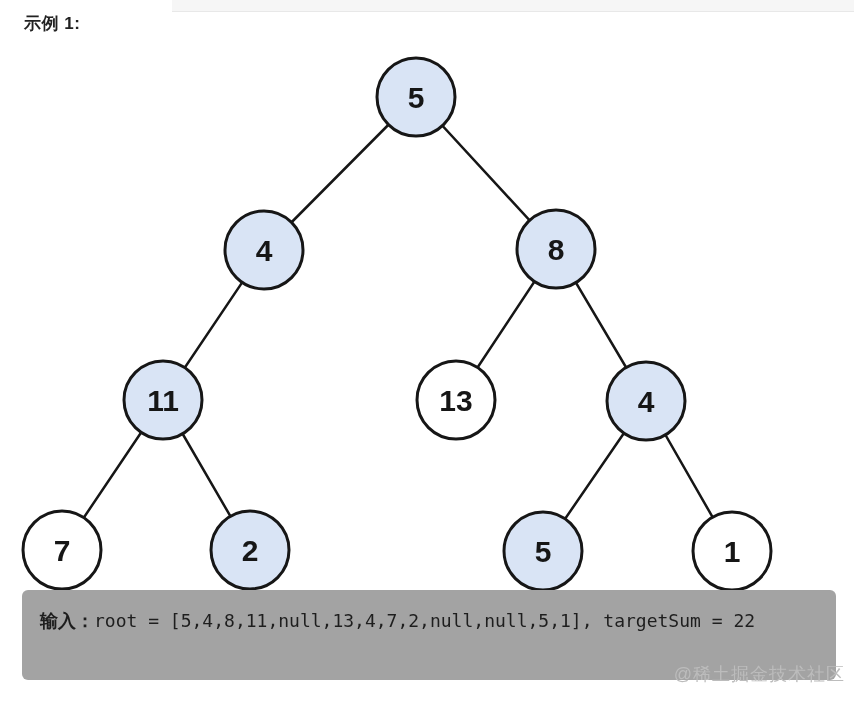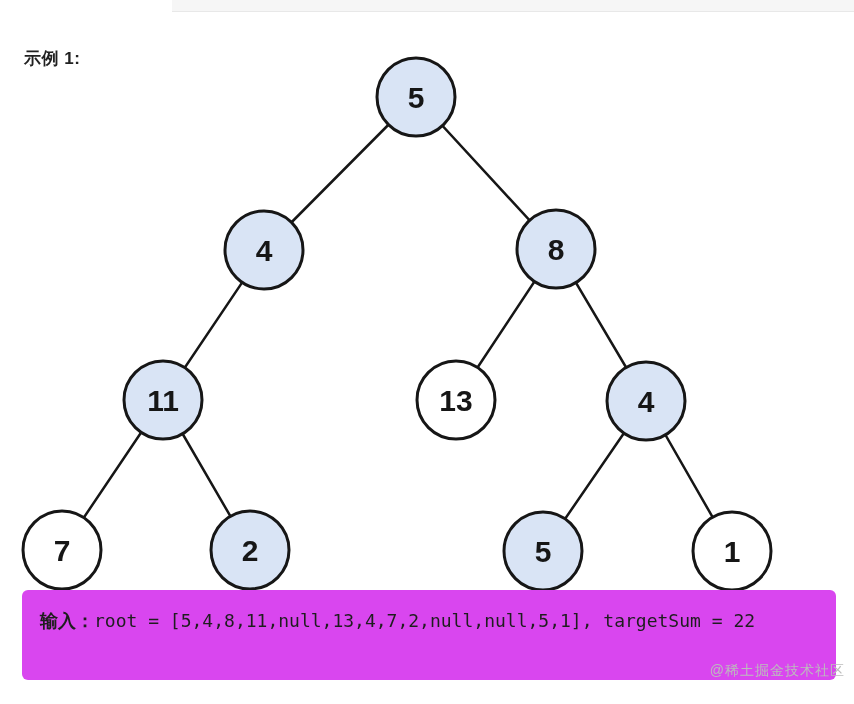--- a/index.html
+++ b/index.html
@@ -18,58 +18,57 @@
     background: #f6f6f6;
     border-bottom: 1px solid #e8e8e8;
   }
   .example-label {
     position: absolute;
     left: 24px; top: 12px;
     font-size: 17px;
     font-weight: 700;
     color: #212121;
     letter-spacing: 0.5px;
-    margin-top: 35px;
   }
   .tree-svg {
     position: absolute;
     left: 0; top: 0;
     width: 854px; height: 600px;
   }
   .tree-svg .edge { stroke-linecap: round; }
   .tree-svg .node-label {
     font-family: "Liberation Sans", sans-serif;
     font-size: 30px;
     font-weight: 700;
     text-anchor: middle;
   }
   .code-block {
     position: absolute;
     left: 22px; top: 590px;
     width: 814px; height: 90px;
     box-sizing: border-box;
-    background: #d946ef;
+    background: #a3a3a3;
     border-radius: 6px;
     padding: 15px 18px;
   }
   .code-line {
     font-family: "DejaVu Sans Mono", "Liberation Mono", monospace;
     font-size: 18px;
     line-height: 31px;
     color: #1e1e1e;
     white-space: pre;
   }
   .code-line .cjk-label {
     font-family: "DejaVu Sans", "Liberation Sans", sans-serif;
     font-weight: 600;
   }
   .watermark {
     position: absolute;
     right: 9px; top: 662px;
-    font-size: 14px;
+    font-size: 18px;
     color: #bcbcbc;
     letter-spacing: 1px;
   }
 </style>
 </head>
 <body>
 
 <div class="screen">
 
   <div class="top-strip"></div>

